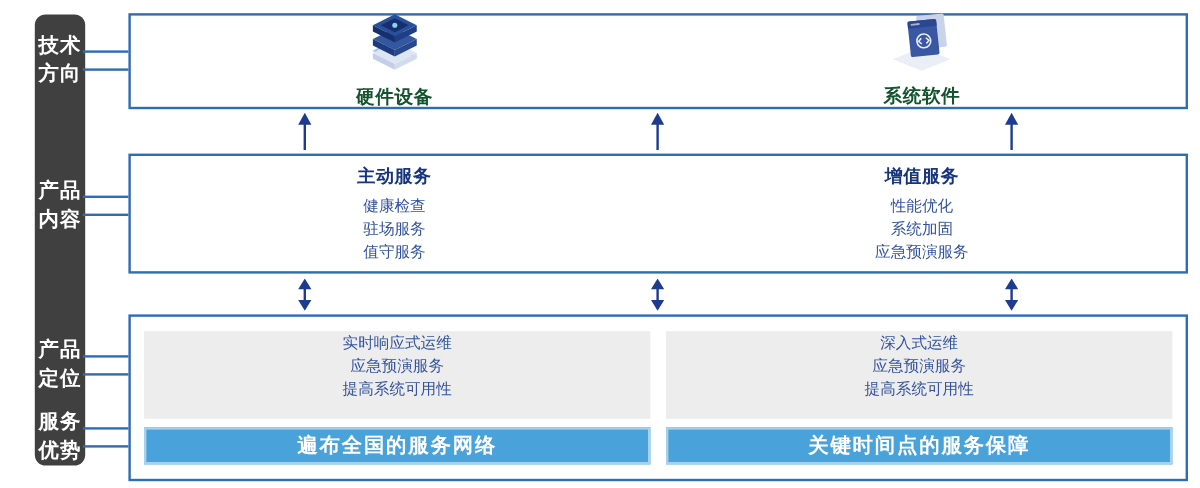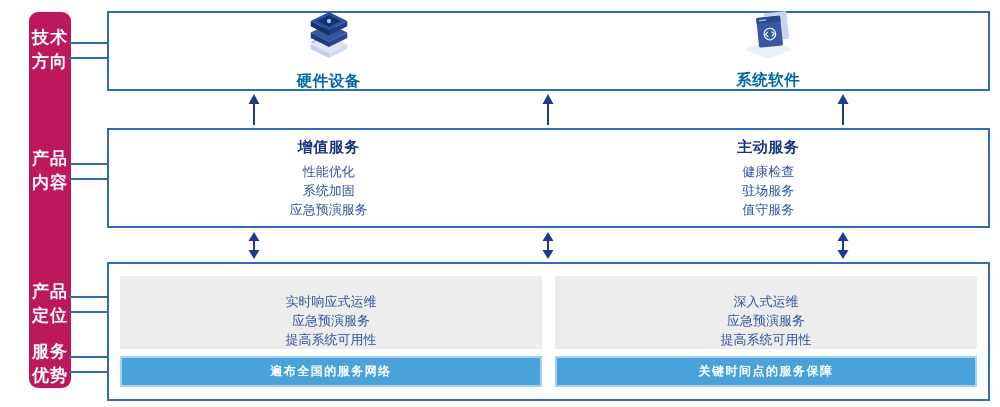--- a/index.html
+++ b/index.html
@@ -2,52 +2,52 @@
 <html><head>
 <meta charset="utf-8">
 <style>
   html,body{margin:0;padding:0;background:#ffffff;}
   .canvas{
     position:relative;width:1000px;height:407px;background:#ffffff;overflow:hidden;
     font-family:"Liberation Sans","DejaVu Sans",sans-serif;
   }
   
   .sidebar{position:absolute;left:29px;top:12px;width:42px;height:376px;
-    background:#be185d;border-radius:9px;}
+    background:#404040;border-radius:9px;}
   .side-label{position:absolute;left:-4px;width:50px;text-align:center;color:#ffffff;
     font-weight:bold;font-size:17px;line-height:24px;white-space:pre-line;letter-spacing:1px;}
   .sl-0{top:14px;} .sl-1{top:135px;} .sl-2{top:268px;} .sl-3{top:328px;}
   
   .connector{position:absolute;left:69px;width:39px;height:2px;background:#2e6cb3;}
   
   .box{position:absolute;left:107px;width:883px;background:#ffffff;
     border:2px solid #2e6cb3;box-sizing:border-box;}
   .box-top{top:11px;height:80px;}
   .box-mid{top:128px;height:100px;}
   .box-bottom{top:262px;height:139px;display:flex;gap:13px;padding:12px 11px;}
   .row3{display:flex;height:100%;}
   .col{flex:1;display:flex;flex-direction:column;align-items:center;justify-content:center;}
   
-  .tech-label{font-size:15.5px;font-weight:bold;color:#0369a1;margin-top:11px;letter-spacing:0.5px;}
+  .tech-label{font-size:15.5px;font-weight:bold;color:#14532d;margin-top:11px;letter-spacing:0.5px;}
   .icon-wrap{height:52px;display:flex;align-items:flex-end;justify-content:center;}
   
   .svc-title{font-size:15px;font-weight:bold;color:#16357e;margin-bottom:5px;letter-spacing:0.5px;}
   .svc-item{font-size:13px;color:#33539e;line-height:19px;}
   
   .arrows{position:absolute;left:107px;width:883px;display:flex;}
   .arrows-1{top:94px;height:32px;}
   .arrows-2{top:232px;height:27px;}
   .arrows .cell{flex:1;display:flex;justify-content:center;align-items:center;}
   
   .pos-col{flex:1;display:flex;flex-direction:column;}
   .pos-gray{background:#ededed;height:78px;display:flex;flex-direction:column;
-    justify-content:flex-end;align-items:center;font-size:13px;color:#33539e;line-height:19px;}
+    justify-content:flex-start;align-items:center;font-size:13px;color:#33539e;line-height:19px;}
   .pos-bar{margin-top:7px;height:33px;background:#4aa2da;border:2px solid #a6d2ee;
     box-sizing:border-box;display:flex;align-items:center;justify-content:center;
-    color:#ffffff;font-weight:bold;font-size:12px;letter-spacing:1.5px;}
+    color:#ffffff;font-weight:bold;font-size:17px;letter-spacing:1.5px;}
 </style>
 </head>
 <body>
 
 <div class="canvas">
 
   <div class="sidebar">
     <div class="side-label sl-0">技术
 方向</div>
     <div class="side-label sl-1">产品
@@ -125,30 +125,30 @@
       <svg width="14" height="32" viewBox="0 0 14 32">
           <path d="M7,31 V8" stroke="#1e3c8f" stroke-width="2"></path>
           <polygon points="7,0 1.5,10 12.5,10" fill="#1e3c8f"></polygon>
         </svg>
     </div>
   </div>
 
   <div class="box box-mid">
     <div class="row3">
       <div class="col">
+        <div class="svc-title">主动服务</div>
+        <div class="svc-item">健康检查</div>
+        <div class="svc-item">驻场服务</div>
+        <div class="svc-item">值守服务</div>
+      </div>
+      <div class="col">
         <div class="svc-title">增值服务</div>
         <div class="svc-item">性能优化</div>
         <div class="svc-item">系统加固</div>
         <div class="svc-item">应急预演服务</div>
-      </div>
-      <div class="col">
-        <div class="svc-title">主动服务</div>
-        <div class="svc-item">健康检查</div>
-        <div class="svc-item">驻场服务</div>
-        <div class="svc-item">值守服务</div>
       </div>
     </div>
   </div>
 
   <div class="arrows arrows-2">
     <div class="cell">
       <svg width="14" height="27" viewBox="0 0 14 27">
           <path d="M7,7 V20" stroke="#1e3c8f" stroke-width="2"></path>
           <polygon points="7,0 1.5,9 12.5,9" fill="#1e3c8f"></polygon>
           <polygon points="7,27 1.5,18 12.5,18" fill="#1e3c8f"></polygon>

